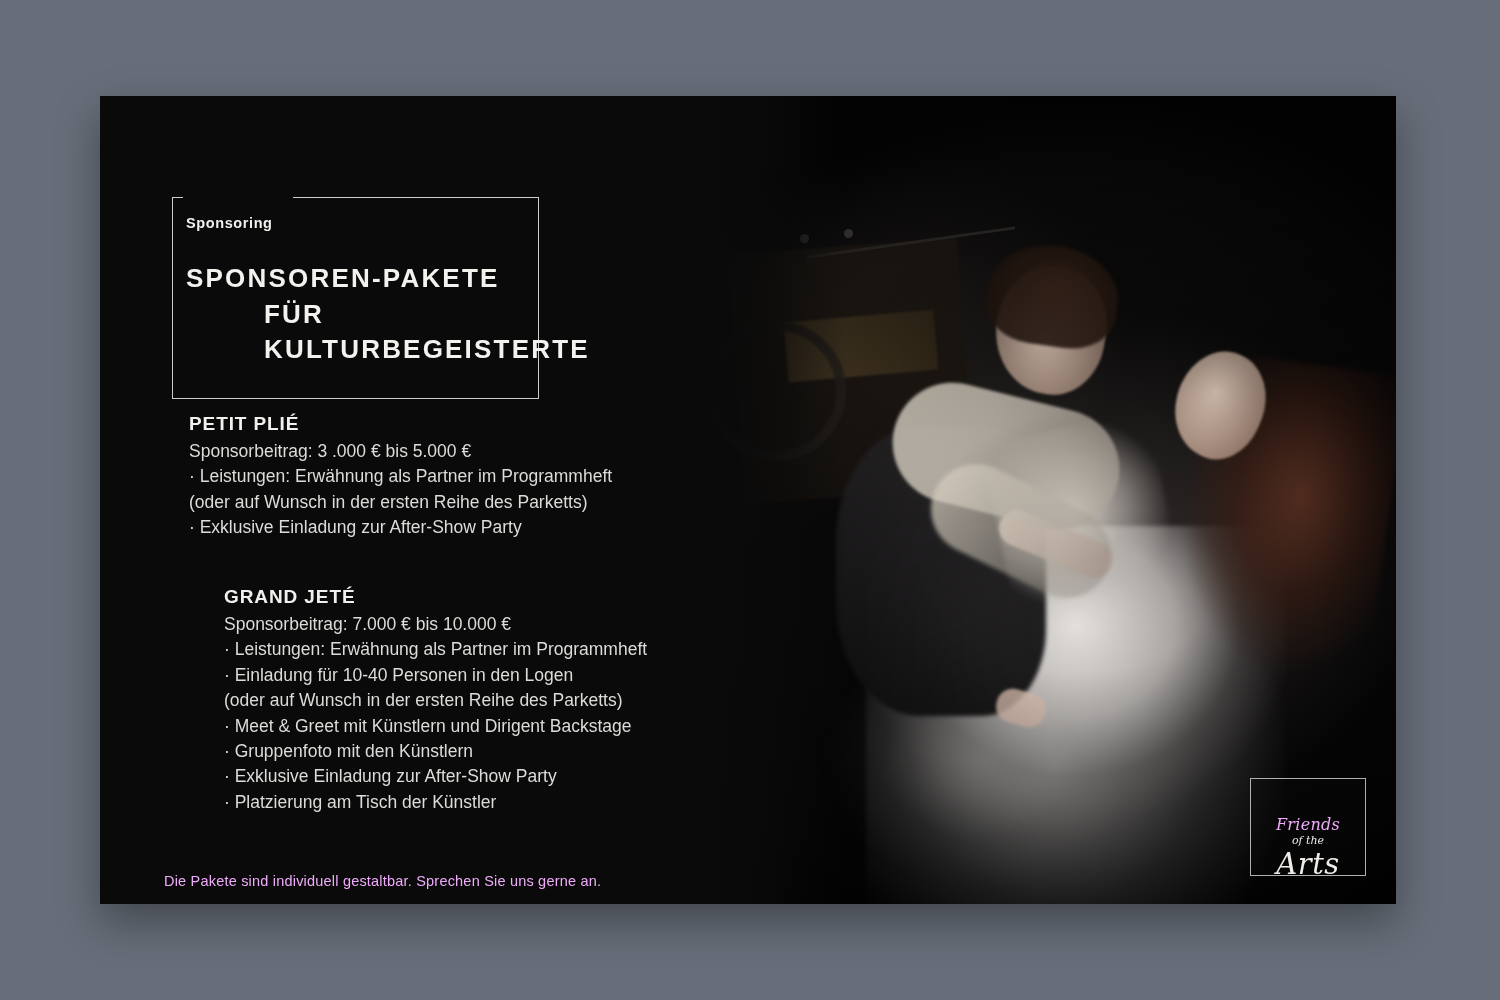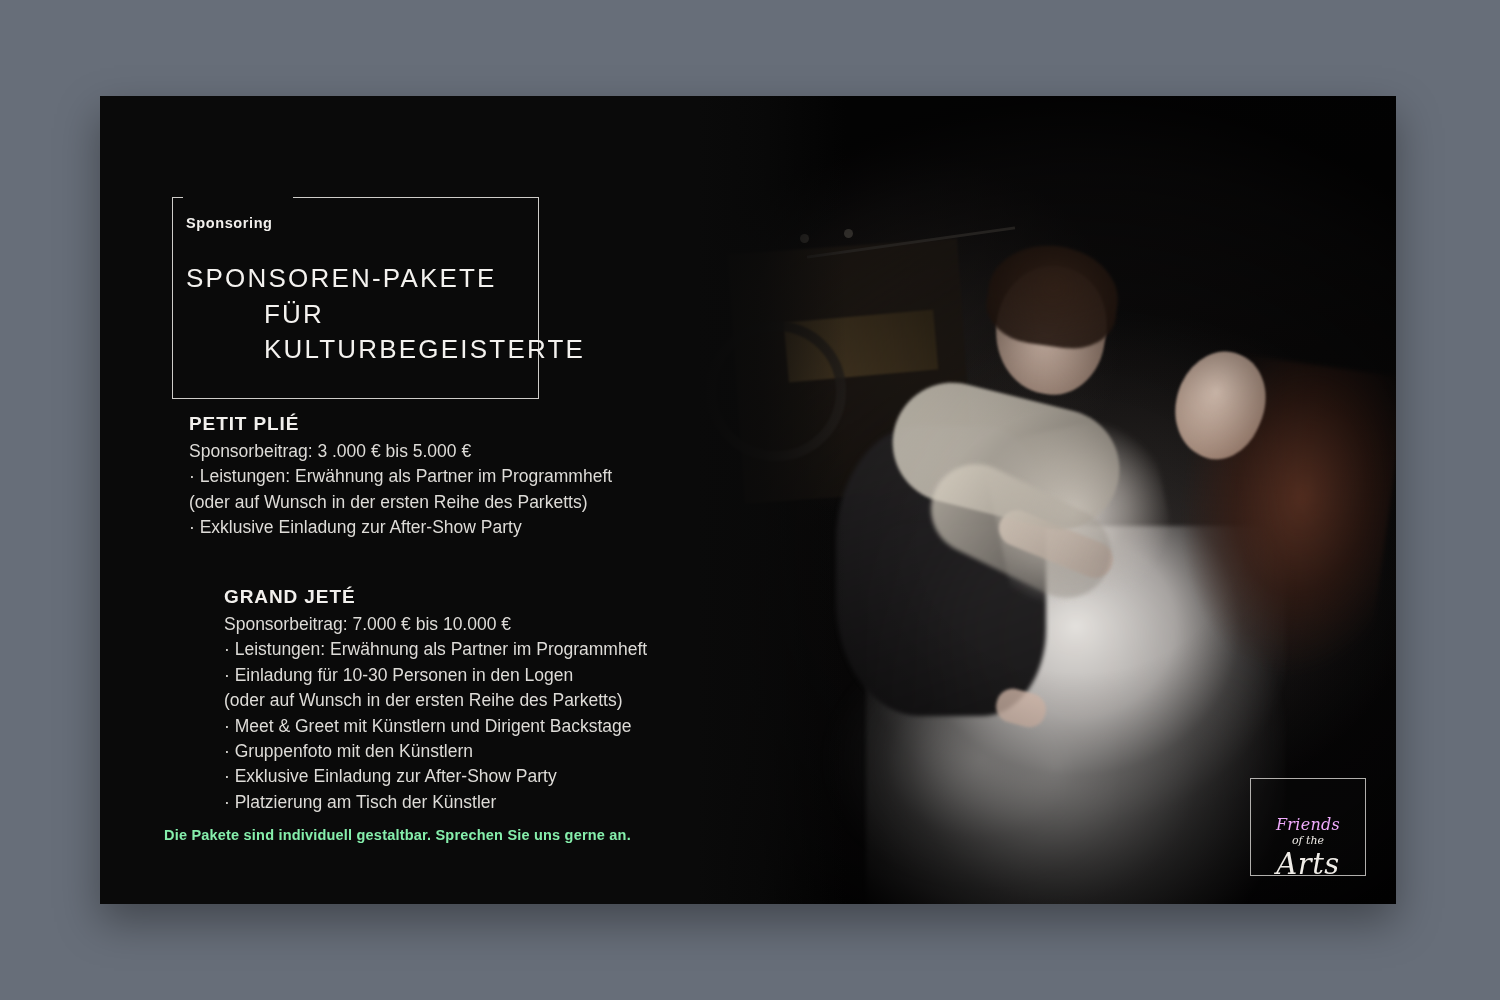--- a/index.html
+++ b/index.html
@@ -322,21 +322,21 @@
   }
   .headline {
     position: absolute;
     left: 86px;
     top: 165px;
     width: 360px;
     font-size: 26px;
     letter-spacing: 2.2px;
     line-height: 1.37;
     color: #f4f2ef;
-    font-weight: 400;
+    font-weight: 700;
   }
   .headline .l2 { display: block; padding-left: 78px; }
 
   .pkg { position: absolute; color: #e7e5e1; }
   .pkg-title {
     font-size: 19px;
     font-weight: bold;
     letter-spacing: .9px;
     margin-bottom: 4px;
     color: #f2f0ed;
@@ -347,24 +347,24 @@
     color: #dedcd8;
     font-weight: 300;
   }
 
   .pkg-1 { left: 64px; top: 317px; width: 560px; margin-left: 25px; }
   .pkg-2 { left: 124px; top: 490px; width: 560px; }
 
   .footnote {
     position: absolute;
     left: 64px;
-    top: 731px;
+    top: 777px;
     font-size: 14.5px;
-    font-weight: bold;
-    color: #86efac;
+    font-weight: normal;
+    color: #f0abfc;
     letter-spacing: .2px;
   }
 </style>
 </head>
 <body>
 
 <div class="stage">
   <div class="slide">
 
     <div class="photo">
@@ -415,21 +415,21 @@
         <div class="pkg-line">Sponsorbeitrag: 3 .000 € bis 5.000 €</div>
         <div class="pkg-line">· Leistungen: Erwähnung  als Partner im Programmheft</div>
         <div class="pkg-line">  (oder auf Wunsch in der ersten Reihe des Parketts)</div>
         <div class="pkg-line">· Exklusive Einladung zur After-Show Party</div>
       </div>
 
       <div class="pkg pkg-2">
         <div class="pkg-title">GRAND JETÉ</div>
         <div class="pkg-line">Sponsorbeitrag: 7.000 € bis 10.000 €</div>
         <div class="pkg-line">· Leistungen: Erwähnung  als Partner im Programmheft</div>
-        <div class="pkg-line">· Einladung für 10-30 Personen in den Logen</div>
+        <div class="pkg-line">· Einladung für 10-40 Personen in den Logen</div>
         <div class="pkg-line">  (oder auf Wunsch in der ersten Reihe des Parketts)</div>
         <div class="pkg-line">· Meet &amp; Greet mit Künstlern und Dirigent Backstage</div>
         <div class="pkg-line">· Gruppenfoto mit den Künstlern</div>
         <div class="pkg-line">· Exklusive Einladung zur After-Show Party</div>
         <div class="pkg-line">· Platzierung am Tisch der Künstler</div>
       </div>
 
       <div class="footnote">Die Pakete sind individuell gestaltbar. Sprechen Sie uns gerne an.</div>
     </div>
 

